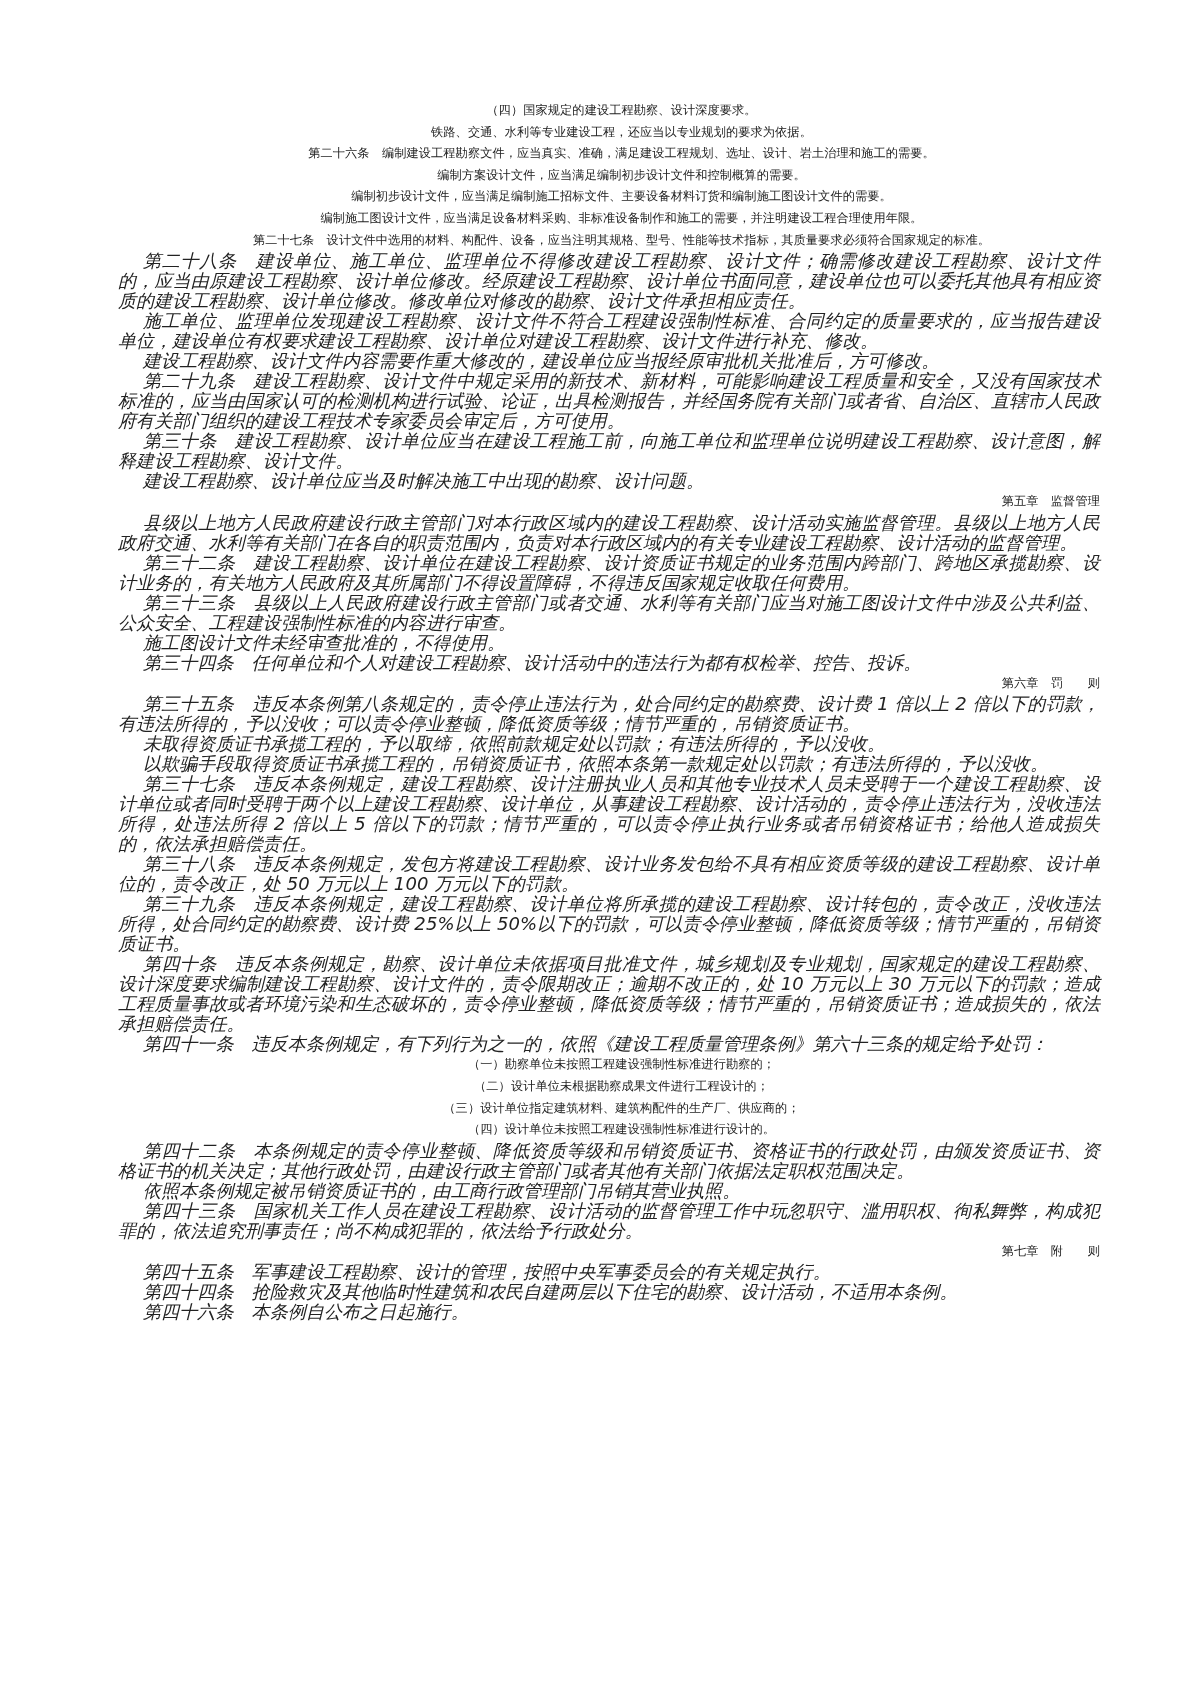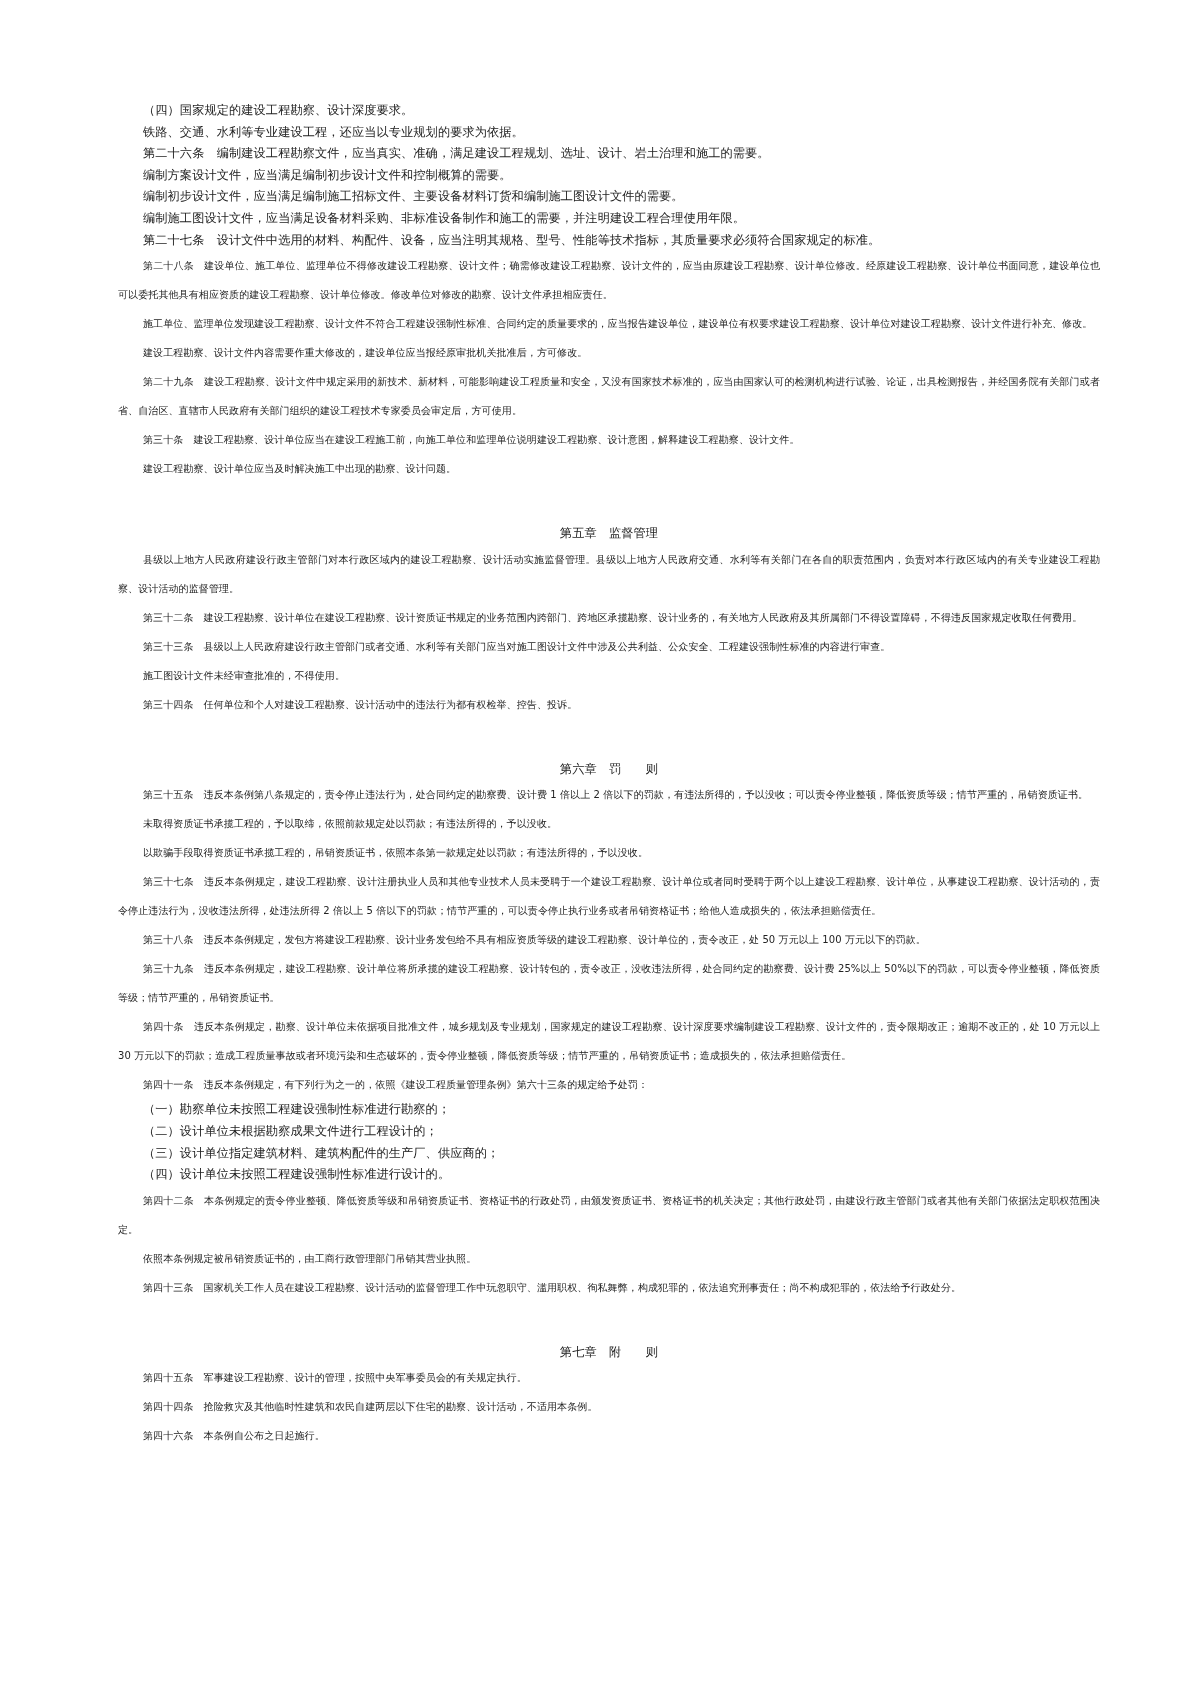--- a/index.html
+++ b/index.html
@@ -1,22 +1,22 @@
 <!DOCTYPE html>
 <html><head>
 <meta charset="utf-8">
 <style>
   html, body { margin: 0; padding: 0; background: #ffffff; }
   body { width: 1200px; height: 1697px; position: relative; overflow: hidden;
          font-family: "DejaVu Sans", "Liberation Sans", sans-serif; color: #222; }
   .page { position: absolute; left: 118px; top: 100px; width: 982px; }
   .line { font-size: 12.2px; line-height: 21.6px; white-space: nowrap; letter-spacing: 0.1px; }
-  .i1 { padding-left: 25px; }
-  .head { text-align: center; padding-left: 0; margin-top: 40px; }
-  .para { font-size: 10px; line-height: 29px; text-indent: 25px; text-align: justify; letter-spacing: 0.1px; }
+  .i1 { padding-left: 25px; text-align: center; }
+  .head { text-align: right; padding-left: 0; }
+  .para { font-size: 18px; line-height: 20px; text-indent: 25px; text-align: justify; letter-spacing: 0.1px; font-style: italic; }
 </style>
 </head>
 <body>
 
 <div class="page">
   <div class="line i1">（四）国家规定的建设工程勘察、设计深度要求。</div>
   <div class="line i1">铁路、交通、水利等专业建设工程，还应当以专业规划的要求为依据。</div>
   <div class="line i1">第二十六条　编制建设工程勘察文件，应当真实、准确，满足建设工程规划、选址、设计、岩土治理和施工的需要。</div>
   <div class="line i1">编制方案设计文件，应当满足编制初步设计文件和控制概算的需要。</div>
   <div class="line i1">编制初步设计文件，应当满足编制施工招标文件、主要设备材料订货和编制施工图设计文件的需要。</div>

